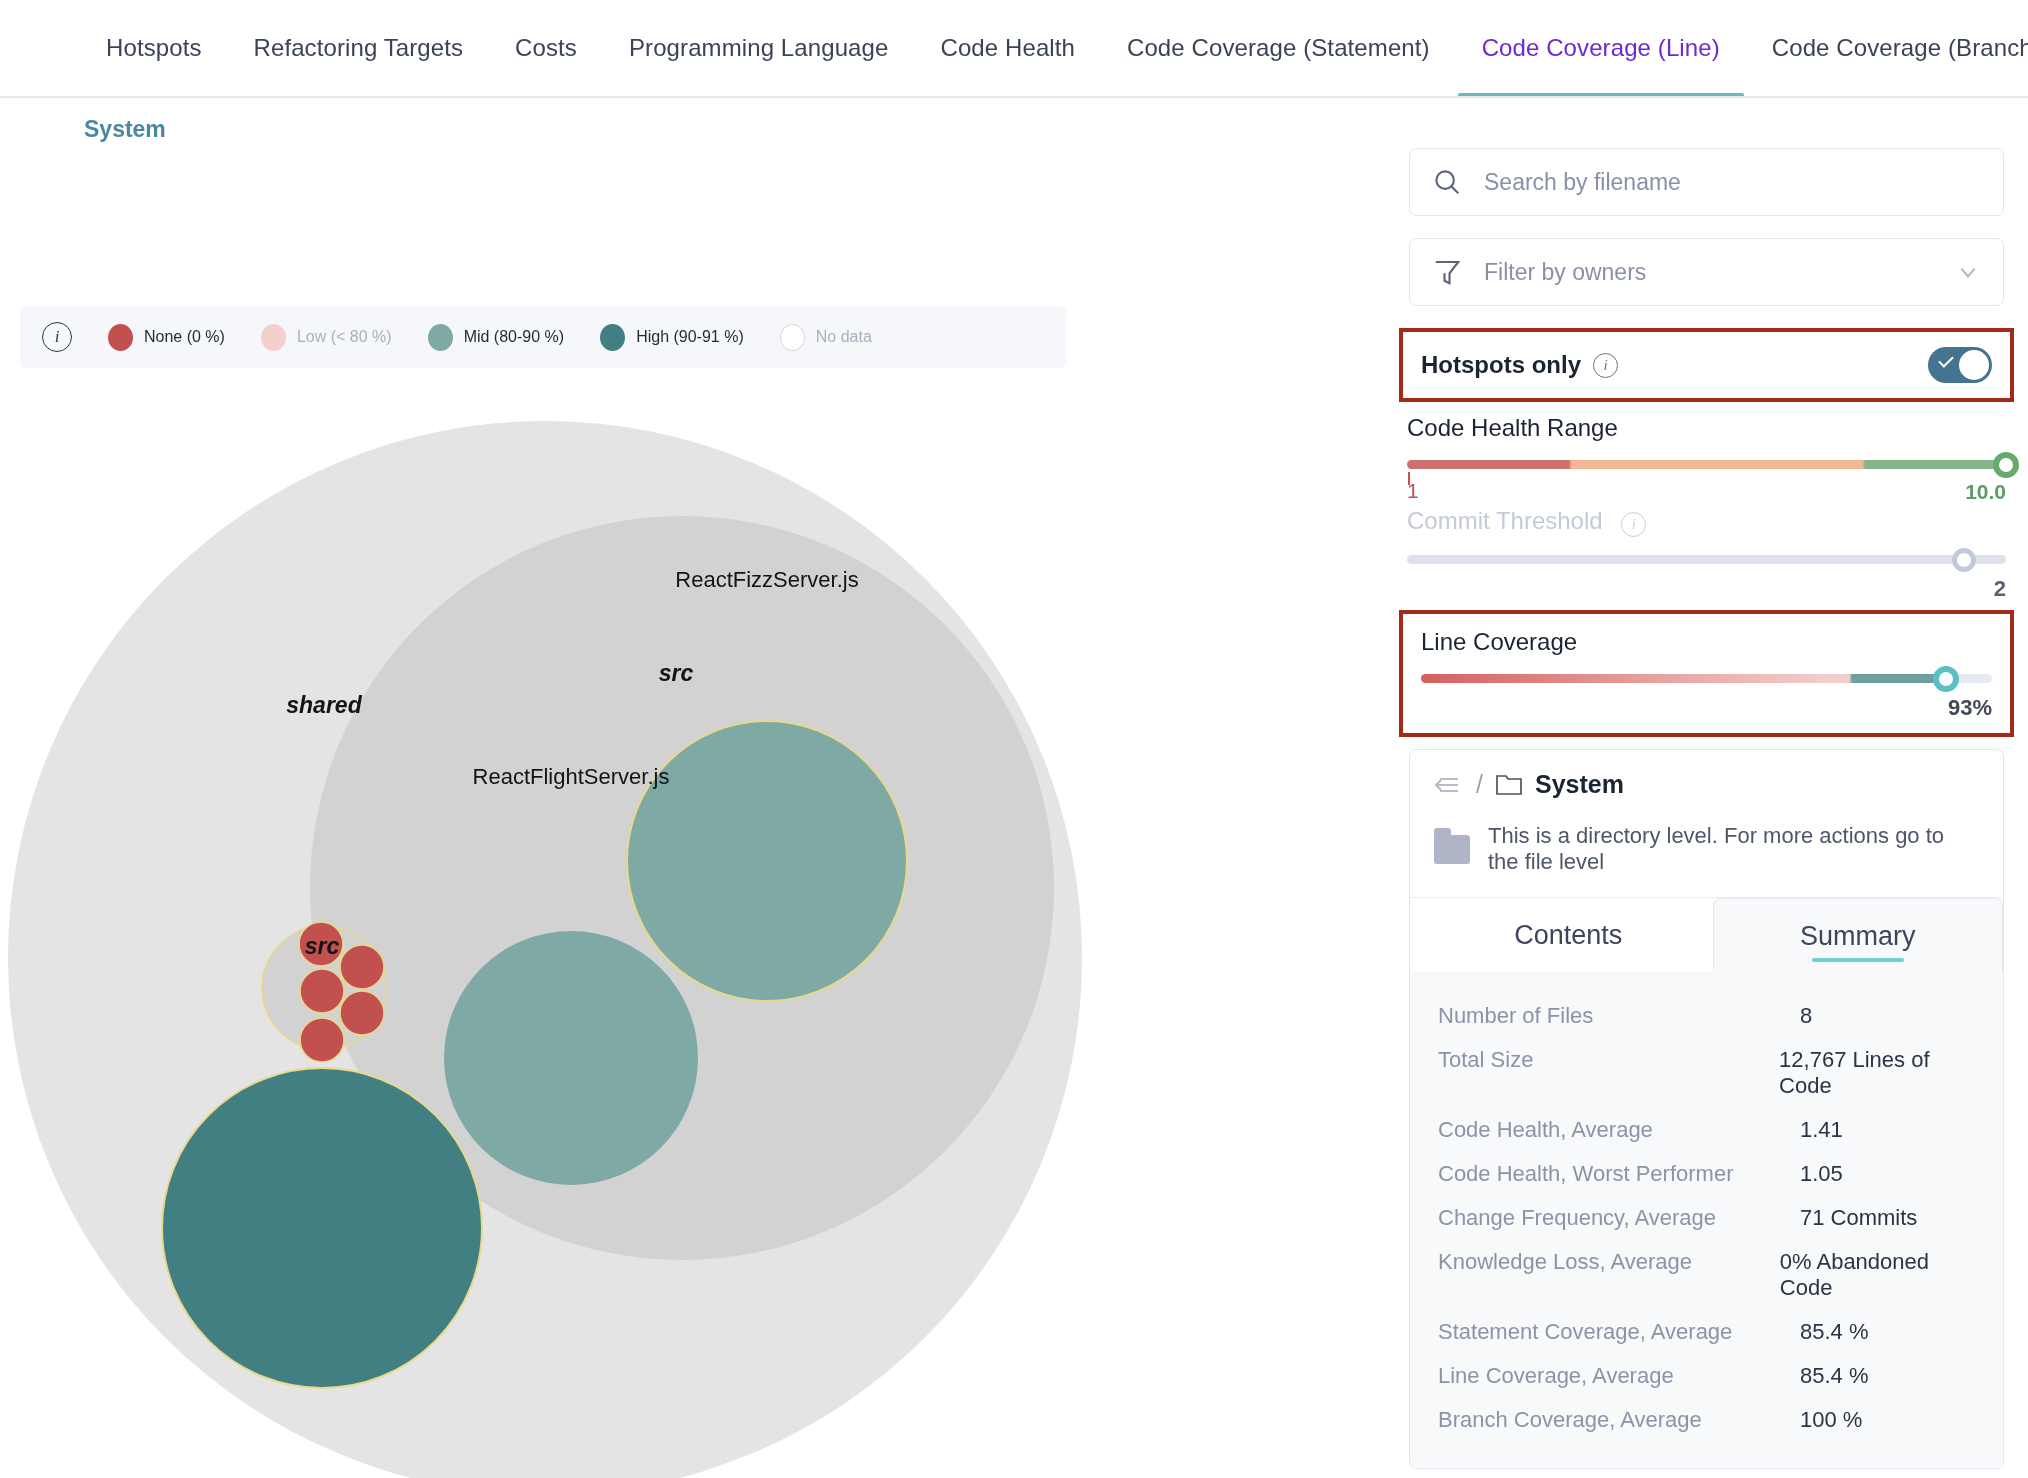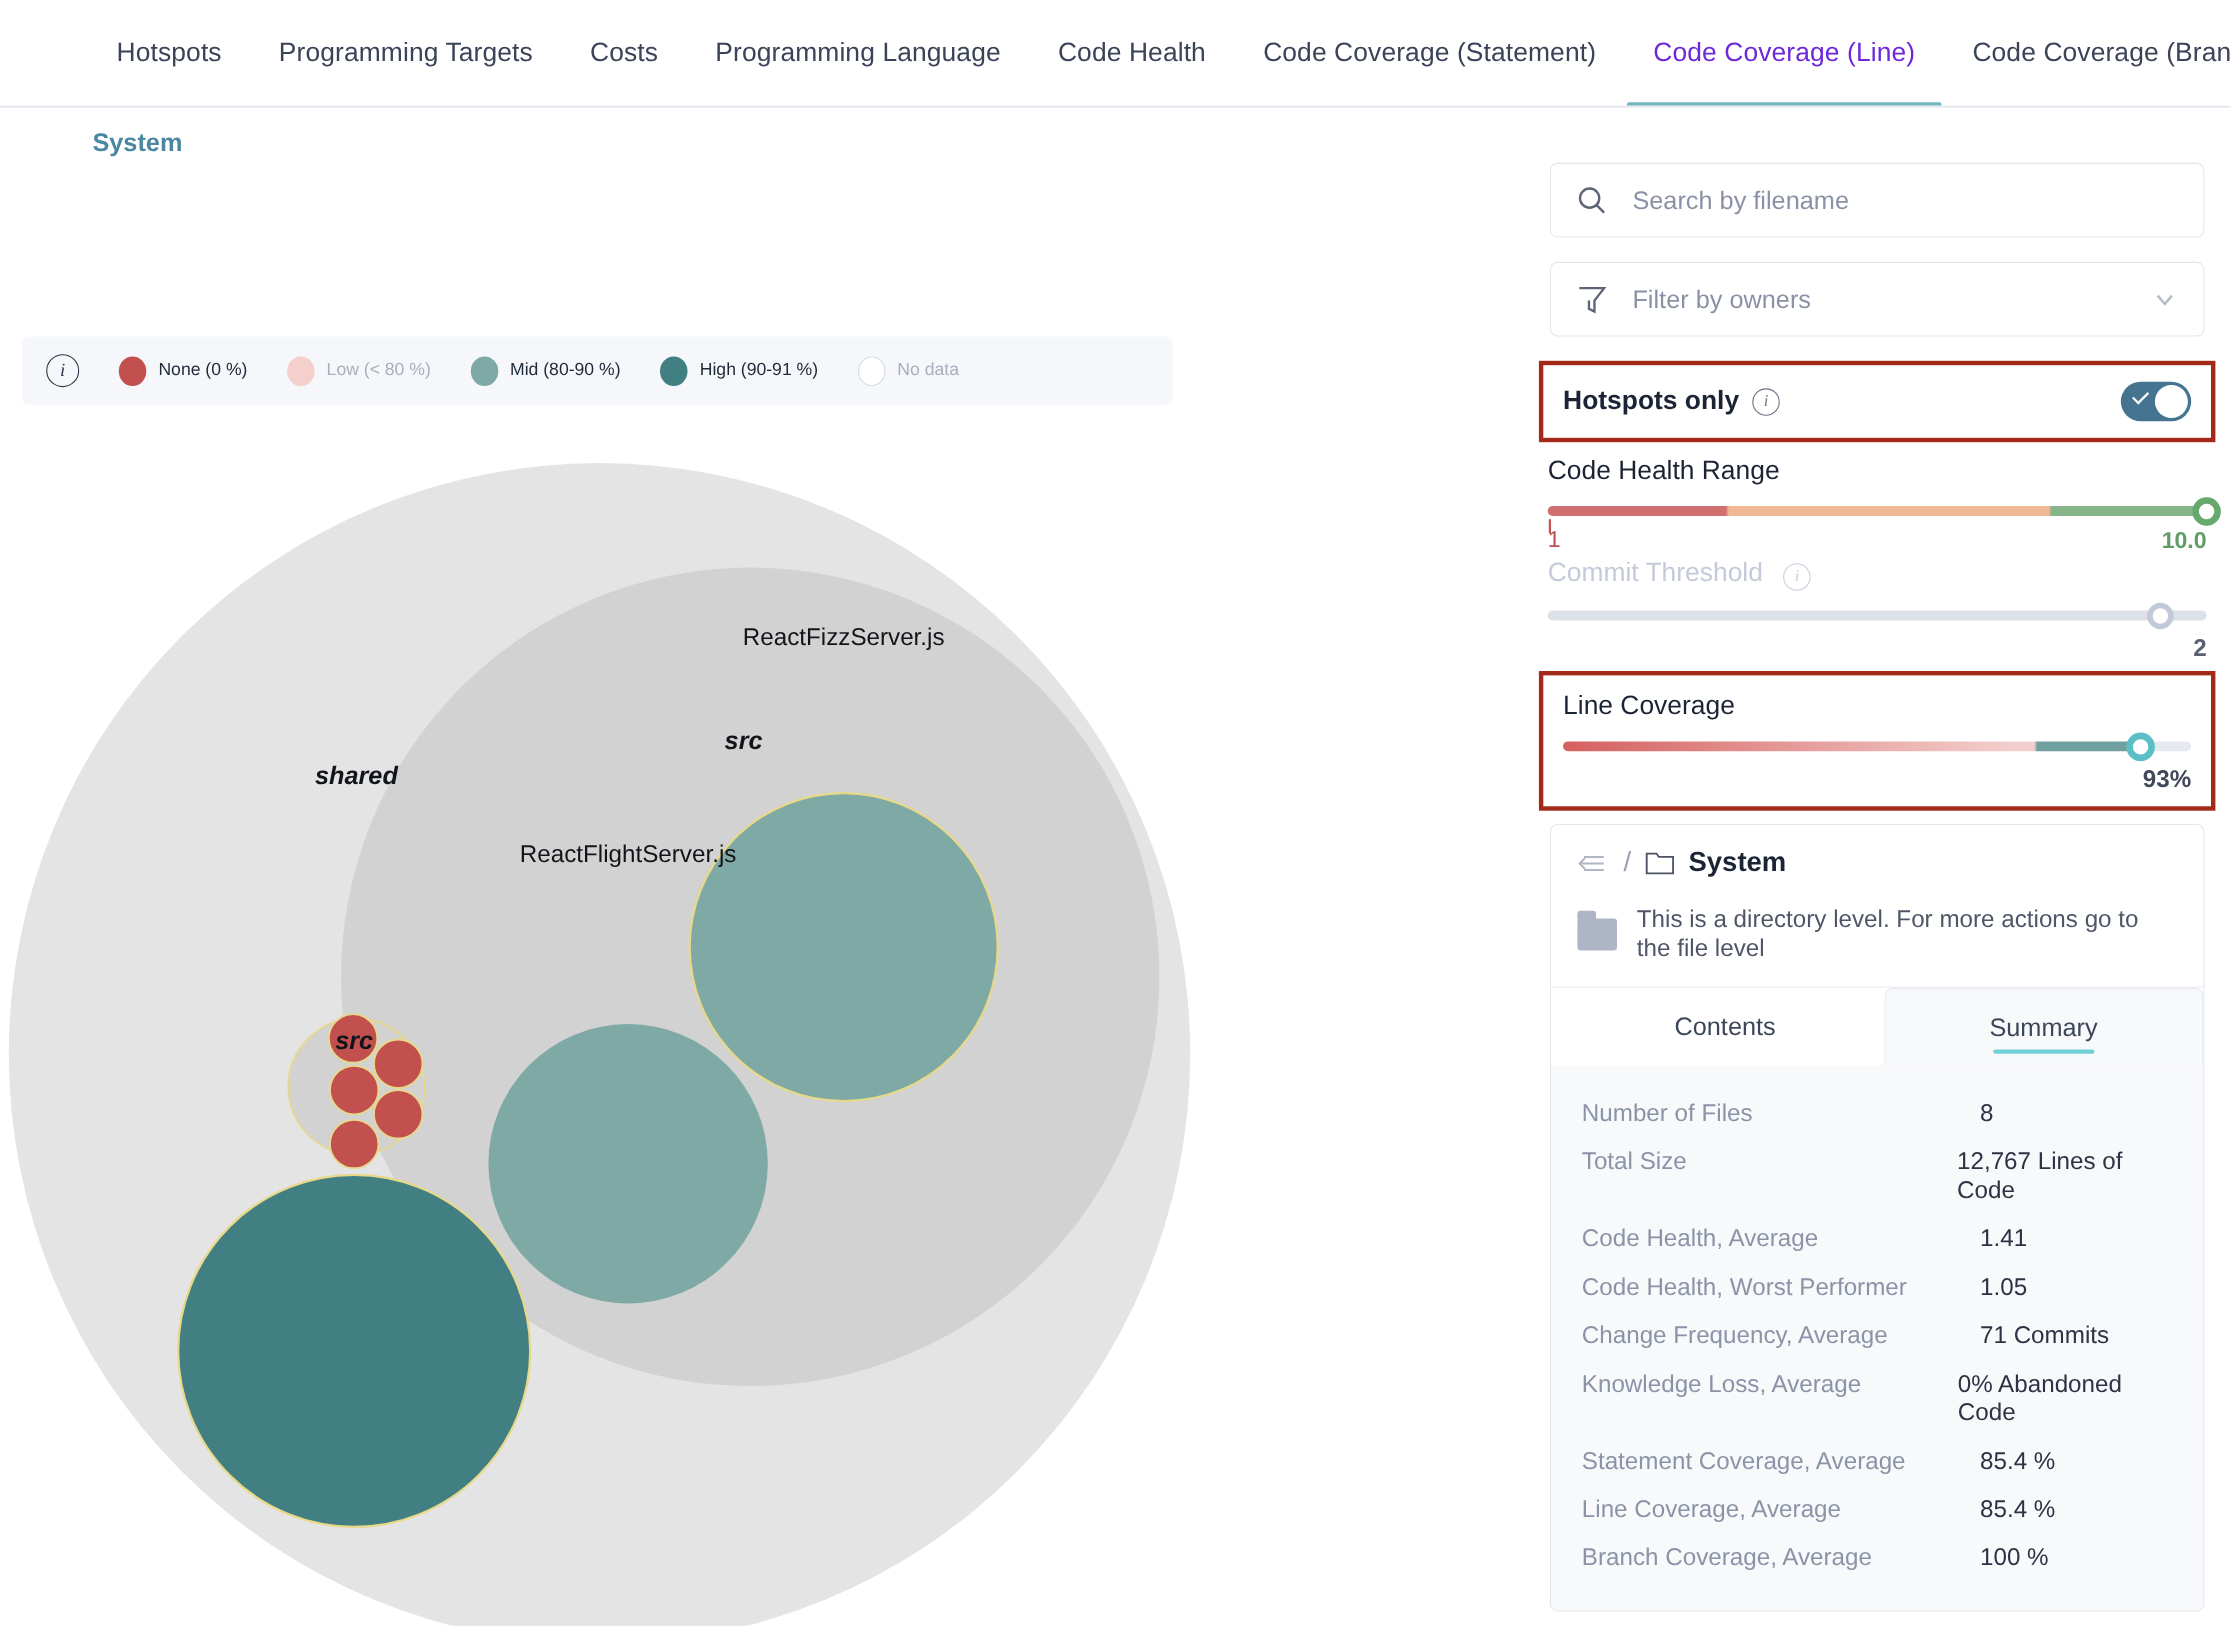--- a/index.html
+++ b/index.html
@@ -219,21 +219,21 @@
   .folder-solid::before {
     content:""; position:absolute; left:0; top:-7px;
     width: 17px; height: 8px; background: #aeb5c6; border-radius: 3px 3px 0 0;
   }
   .note-text { font-size: 22px; color: #4e5668; }
 
   .tabs2 { display: flex; padding-left: 14px; background: #fff; }
   .t2 {
     flex: 1;
     text-align: center;
-    font-size: 23px;
+    font-size: 27px;
     color: #3c4considerable;
     padding: 22px 0 20px 0;
     cursor: pointer;
     position: relative;
     color: #3c4559;
   }
   .t2.active {
     background: #f8f9fb;
     border: 1.5px solid #e6e9f0;
     border-bottom: none;
@@ -248,21 +248,21 @@
   .summary { background: #f8f9fb; padding: 22px 28px 26px 28px; }
   .srow { display: flex; font-size: 22px; padding: 9px 0; gap: 32px; }
   .sk { width: 330px; color: #8b93a7; }
   .sv { color: #2b3344; }
 </style>
 </head>
 <body>
 
 <div class="tabbar">
   <div class="tab">Hotspots</div>
-  <div class="tab">Programming Targets</div>
+  <div class="tab">Refactoring Targets</div>
   <div class="tab">Costs</div>
   <div class="tab">Programming Language</div>
   <div class="tab">Code Health</div>
   <div class="tab">Code Coverage (Statement)</div>
   <div class="tab active">Code Coverage (Line)</div>
   <div class="tab">Code Coverage (Branch)</div>
 </div>
 
 <div class="page">
 

